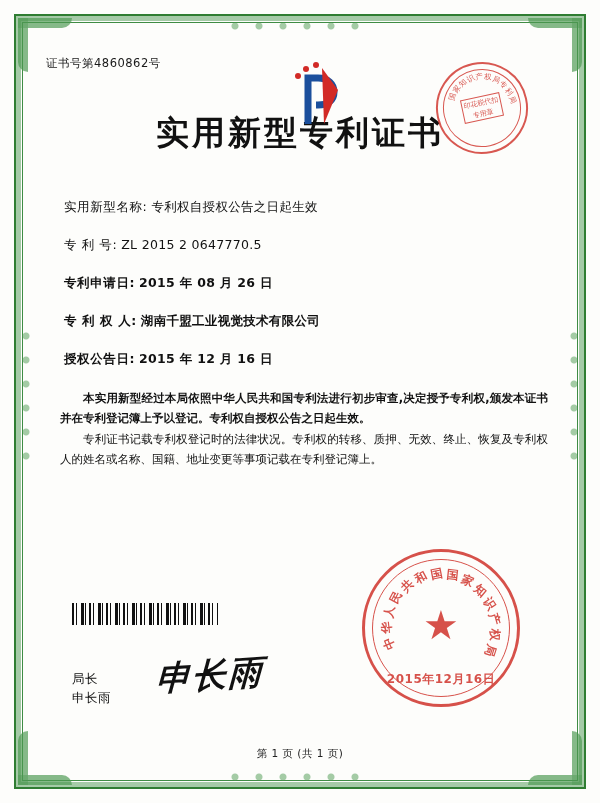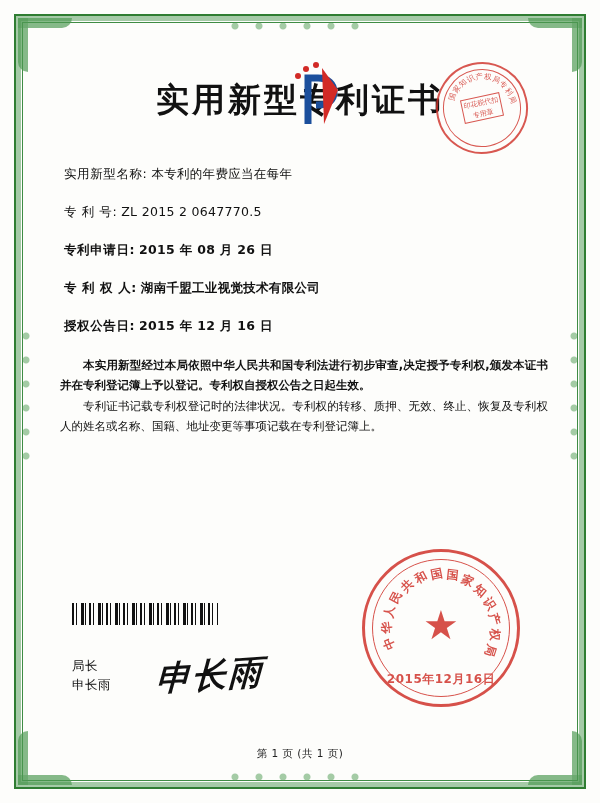--- a/index.html
+++ b/index.html
@@ -194,21 +194,21 @@
     background-image: repeating-linear-gradient(
       to right,
       #111 0 2px, transparent 2px 4px,
       #111 4px 5px, transparent 5px 9px,
       #111 9px 12px, transparent 12px 13px,
       #111 13px 14px, transparent 14px 17px);
   }
 
   .signature-block {
     position: absolute;
-    left: 26px; bottom: 71px;
+    left: 26px; bottom: 58px;
     font-size: 12.5px;
     line-height: 19px;
     letter-spacing: .5px;
   }
   .handwriting {
     position: absolute;
     left: 110px; bottom: 66px;
     font-size: 34px;
     font-family: "DejaVu Serif", "Liberation Serif", serif;
     font-style: italic;
@@ -283,20 +283,21 @@
   <div class="corner tr"></div>
   <div class="corner bl"></div>
   <div class="corner br"></div>
   <div class="flourish top"></div>
   <div class="flourish bottom"></div>
   <div class="flourish left"></div>
   <div class="flourish right"></div>
 
   <div class="content">
 
+    <div class="cert-no">证书号第4860862号</div>
 
     <div class="logo">
       <svg width="90" height="72" viewBox="0 0 90 72">
         <path d="M30 64 L30 18 L40 18 C50 18 56 24 56 32 C56 40 50 45 40 45 L38 45" fill="none" stroke="#1b4f9c" stroke-width="7"></path>
         <path d="M44 8 L60 30 L46 64 Z" fill="#d22a26"></path>
         <circle cx="20" cy="16" r="3" fill="#d22a26"></circle>
         <circle cx="28" cy="9" r="3" fill="#d22a26"></circle>
         <circle cx="38" cy="5" r="3" fill="#d22a26"></circle>
       </svg>
     </div>
@@ -316,21 +317,21 @@
         <span style="transform: rotate(80deg) translate(0,-36px) rotate(0deg)">局</span>
       </div>
       <div class="center-box">印花税代扣专用章</div>
     </div>
 
     <div class="title">实用新型专利证书</div>
 
     <div class="fields">
       <div class="field">
         <span class="lbl">实用新型名称:</span>
-        <span class="val">本专利的年费应当在每年</span>
+        <span class="val">专利权自授权公告之日起生效</span>
       </div>
       <div class="field">
         <span class="lbl">专 利 号:</span>
         <span class="val">ZL 2015 2 0647770.5</span>
       </div>
       <div class="field bold">
         <span class="lbl">专利申请日:</span>
         <span class="val">2015 年 08 月 26 日</span>
       </div>
       <div class="field bold">

